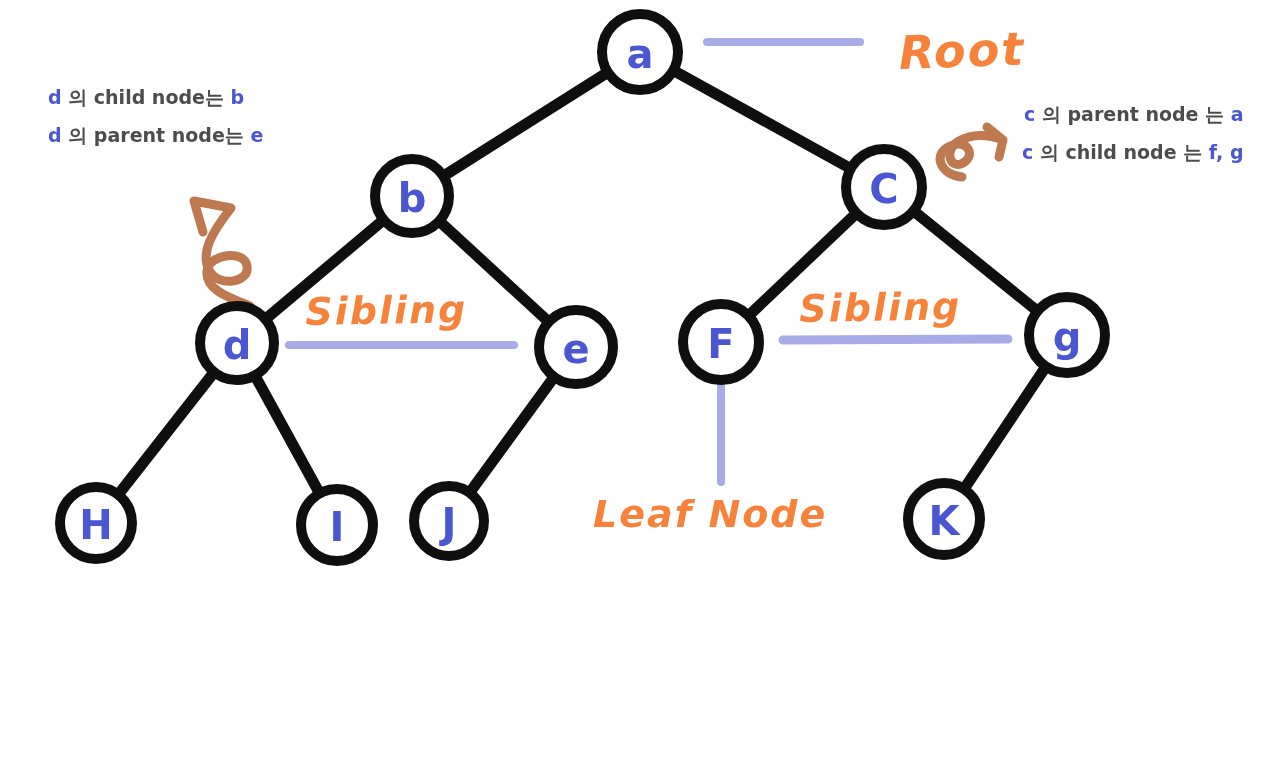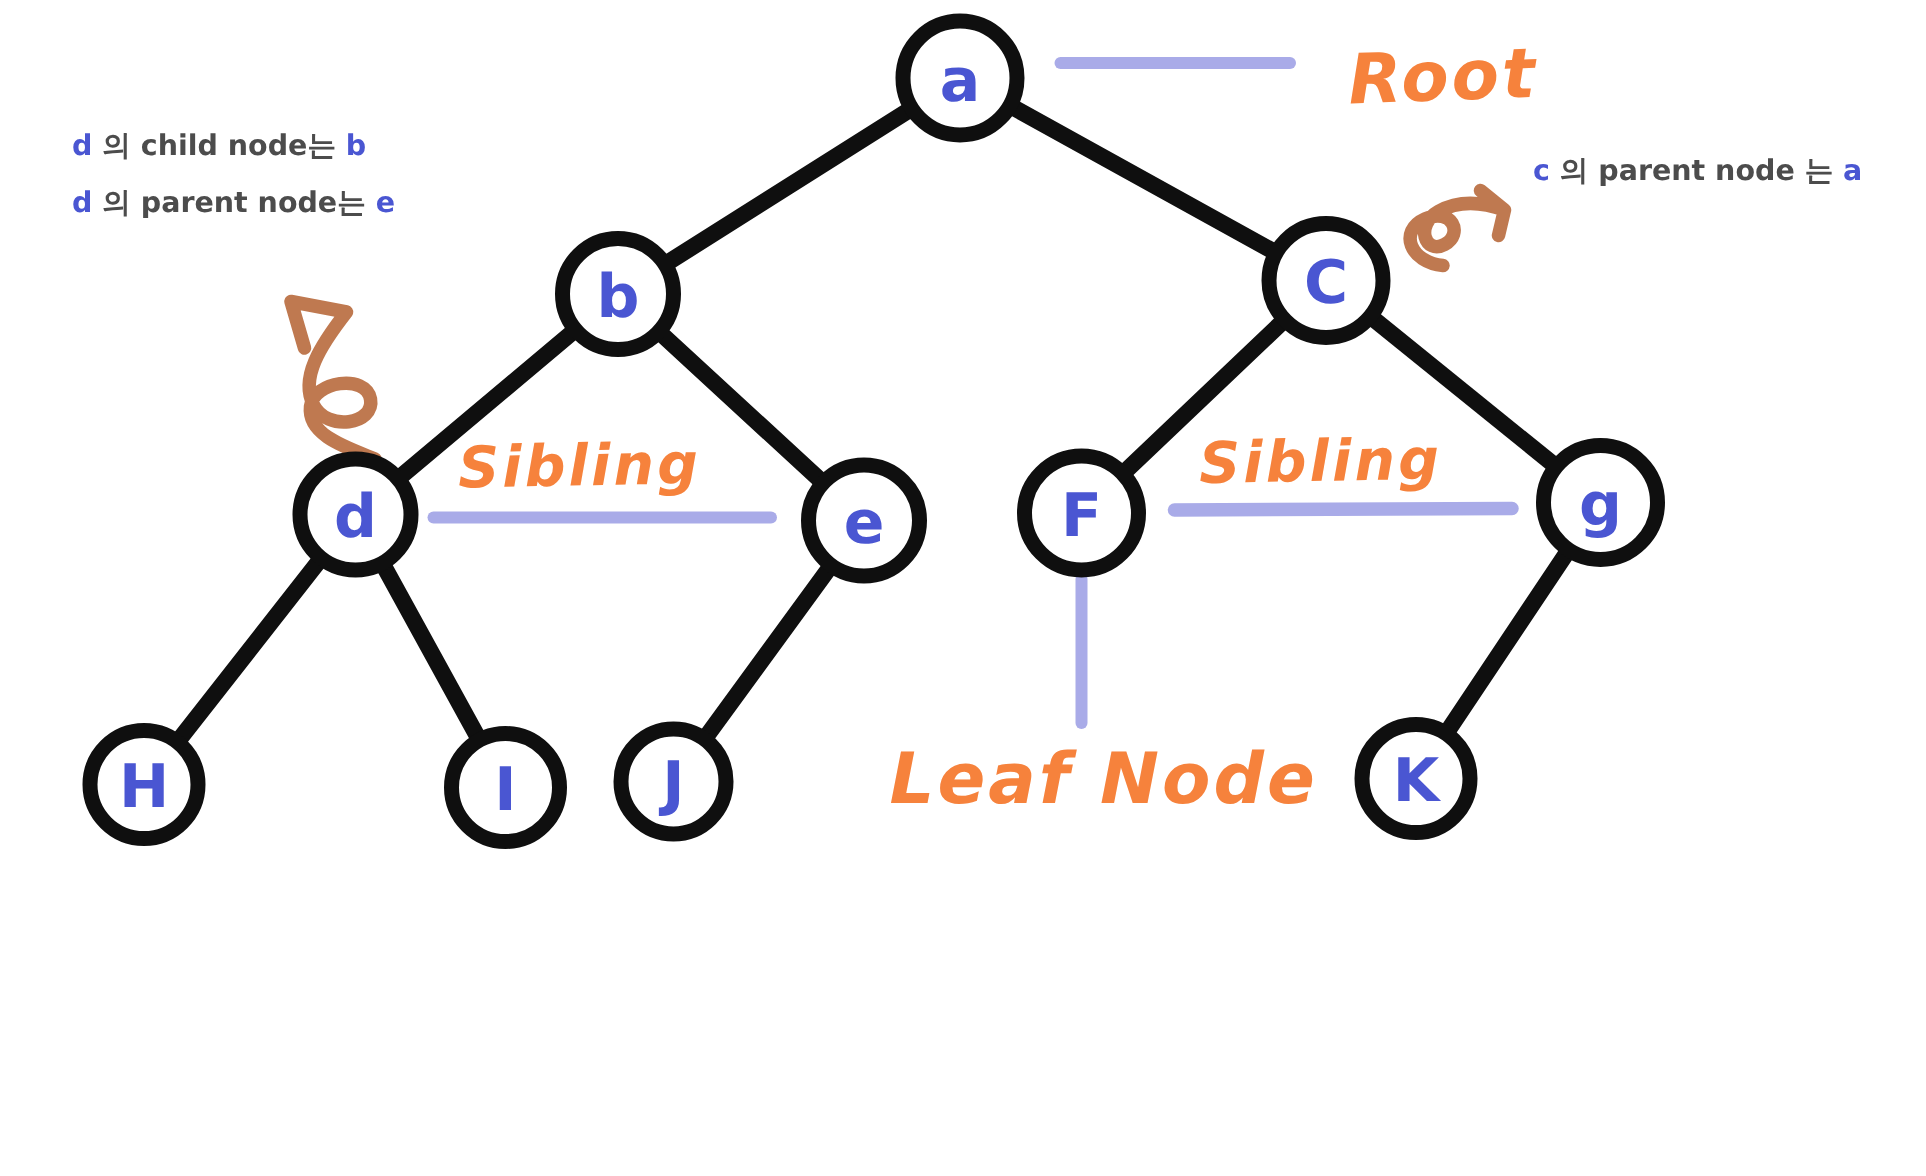--- a/index.html
+++ b/index.html
@@ -62,20 +62,21 @@
       <text x="449" y="523" fill="#4a56d2" text-anchor="middle" dominant-baseline="central" font-family="&quot;DejaVu Sans&quot;, sans-serif" font-weight="bold" font-size="40">J</text>
       <circle cx="944" cy="519" r="36" fill="#ffffff" stroke="#0f0f0f" stroke-width="10"></circle>
       <text x="944" y="521" fill="#4a56d2" text-anchor="middle" dominant-baseline="central" font-family="&quot;DejaVu Sans&quot;, sans-serif" font-weight="bold" font-size="40">K</text>
     </svg>
   <div class="notes" style="left: 48px; top: 78px; font-size: 19px; line-height: 38px;">
       <div class="note-line"><span class="seg-blue">d </span><span class="seg-gray">의 child node는 </span><span class="seg-blue">b</span></div>
       <div class="note-line"><span class="seg-blue">d </span><span class="seg-gray">의 parent node는 </span><span class="seg-blue">e</span></div>
     </div>
   <div class="notes" style="left: 1022px; top: 95px; font-size: 19px; line-height: 38px; text-align: right;">
       <div class="note-line"><span class="seg-blue">c </span><span class="seg-gray">의 parent node 는 </span><span class="seg-blue">a</span></div>
+      <div class="note-line"><span class="seg-blue">c </span><span class="seg-gray">의 child node 는 </span><span class="seg-blue">f, g</span></div>
     </div>
   <div>
       <div class="annotation" style="left: 898px; top: 26px; font-size: 46px; transform: rotate(-2deg);">Root</div>
       <div class="annotation" style="left: 305px; top: 290px; font-size: 38px; transform: rotate(-1deg);">Sibling</div>
       <div class="annotation" style="left: 799px; top: 287px; font-size: 38px; transform: rotate(-1deg);">Sibling</div>
-      <div class="annotation" style="left: 593px; top: 492px; font-size: 47px; transform: rotate(0deg);">Leaf Node</div>
+      <div class="annotation" style="left: 593px; top: 492px; font-size: 38px; transform: rotate(0deg);">Leaf Node</div>
     </div>
 </div>
 
 </body></html>

